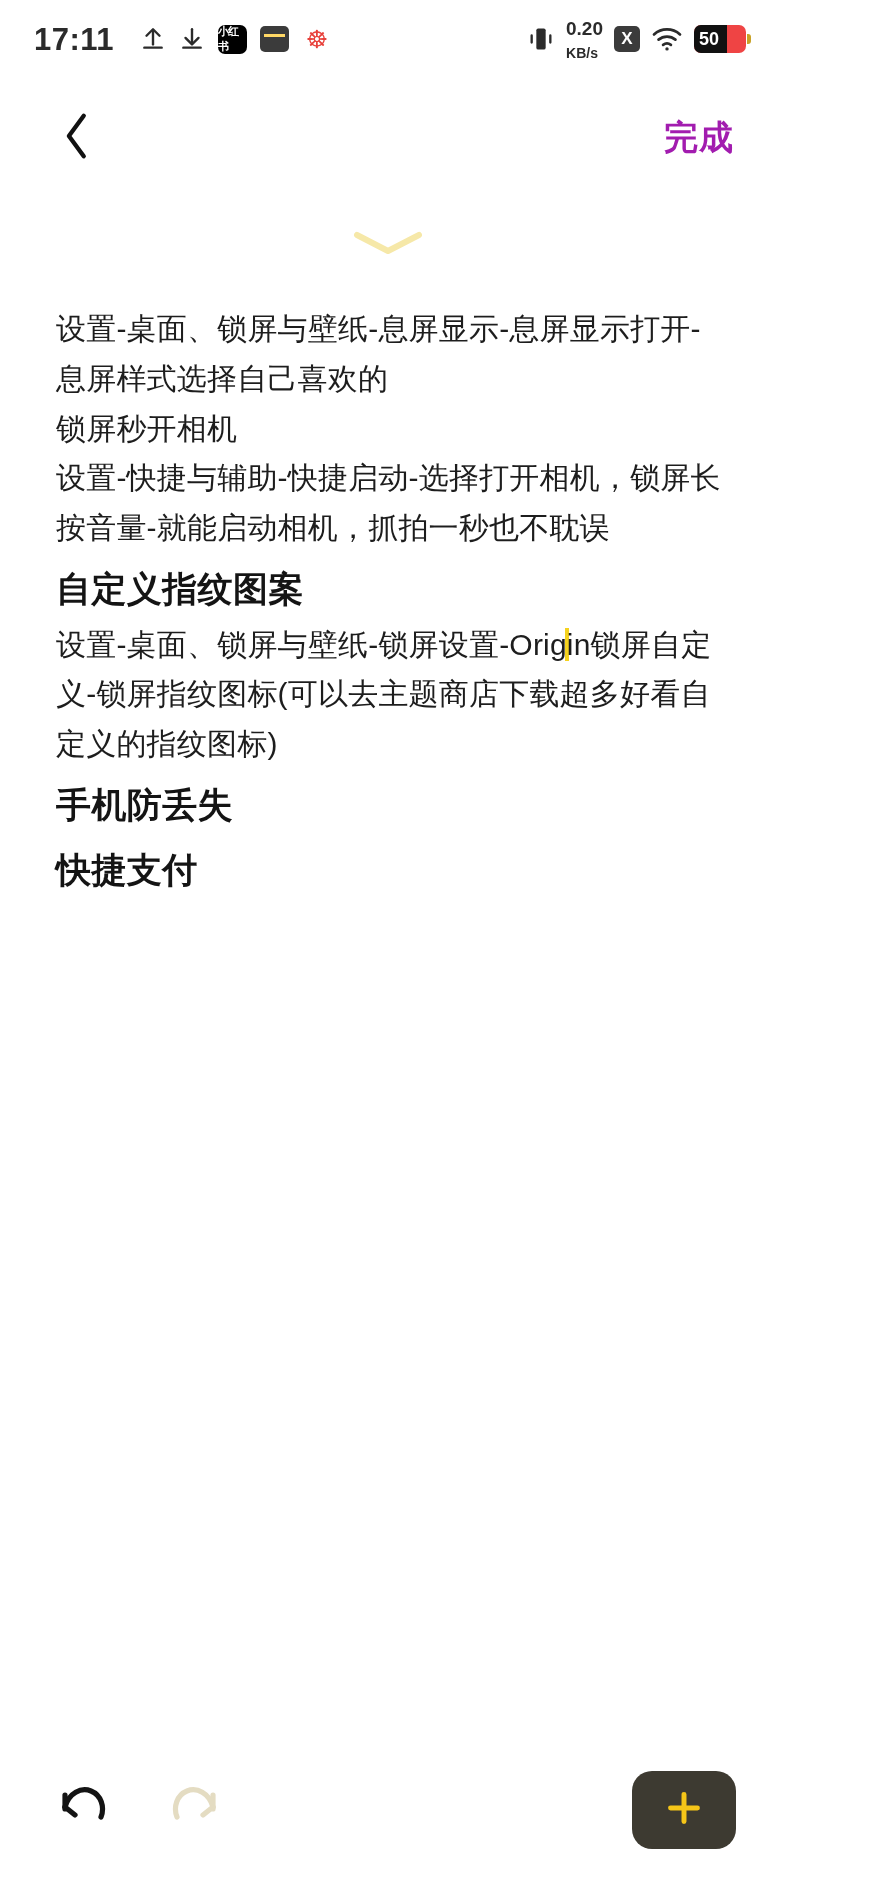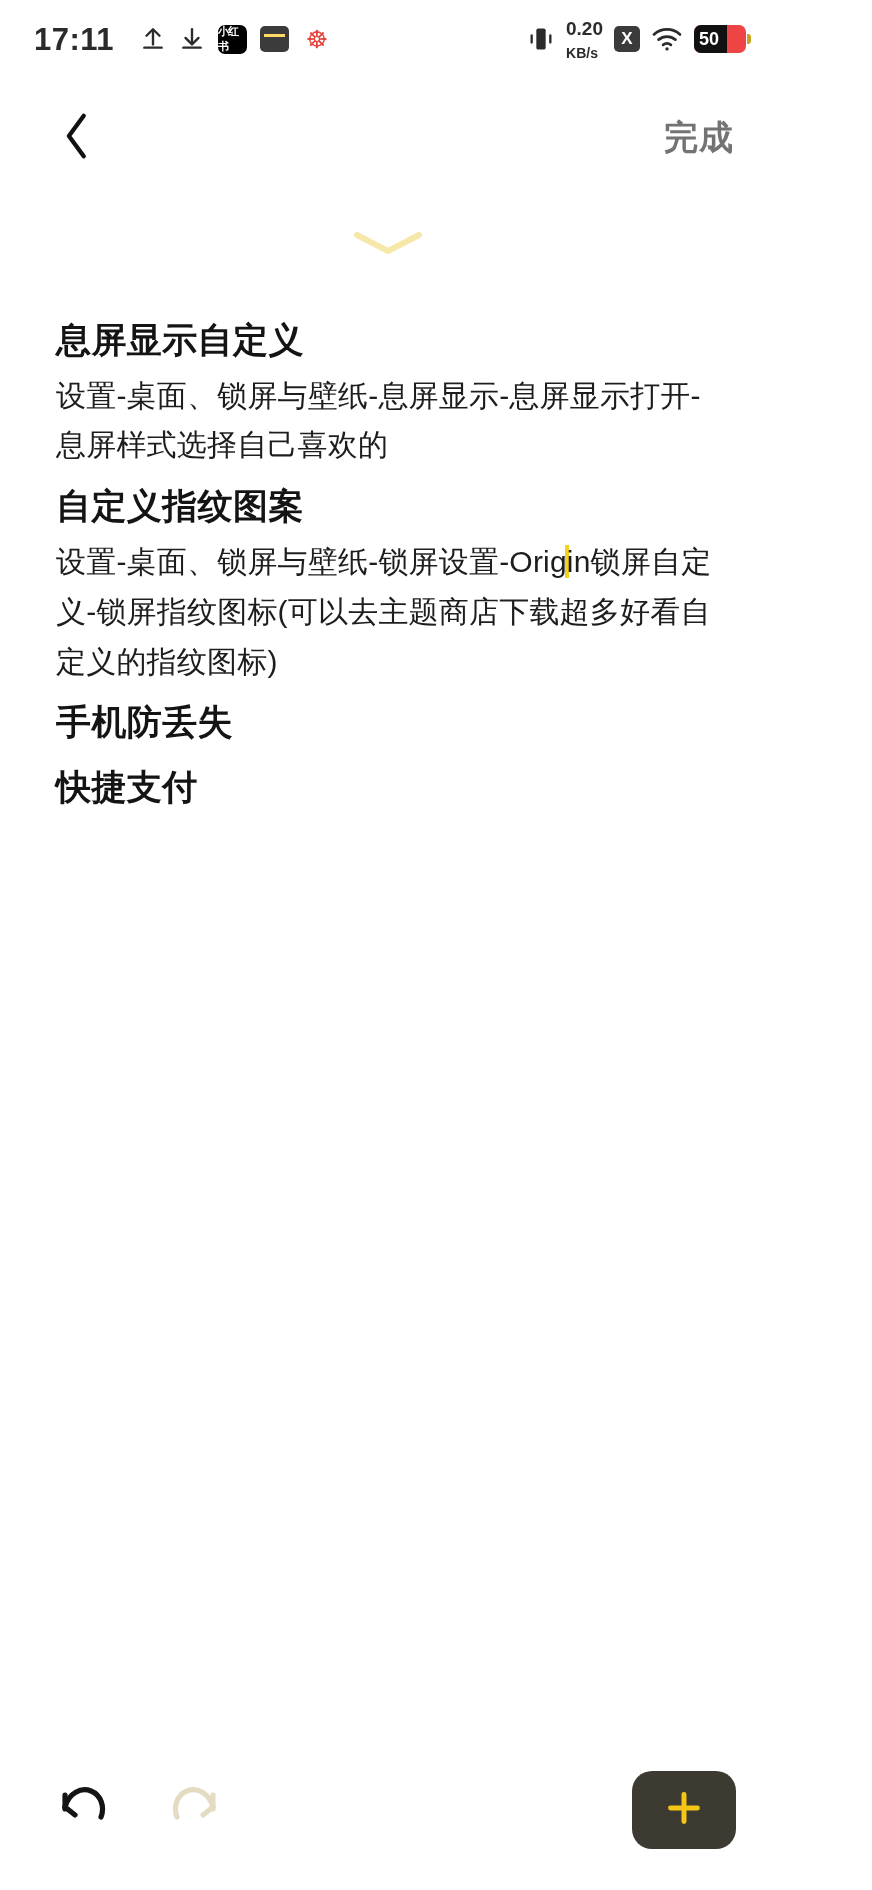--- a/index.html
+++ b/index.html
@@ -144,21 +144,21 @@
   }
   .back-btn {
     width: 58px; height: 58px;
     display: flex; align-items: center; justify-content: center;
     cursor: pointer;
   }
   .nav-done {
     margin-left: auto;
     font-size: 34px;
     font-weight: bold;
-    color: #737373;
+    color: #a21caf;
     letter-spacing: 1px;
     cursor: pointer;
   }
 
   
   .handle-row {
     height: 92px;
     flex: 0 0 92px;
     display: flex;
     align-items: center;
@@ -289,22 +289,23 @@
 
   <div class="handle-row">
     <span>
       <svg width="78" height="34" viewBox="0 0 78 34" fill="none" stroke="#f6e8a8" stroke-width="6" stroke-linecap="round" stroke-linejoin="round">
         <path d="M8 10l31 16 31-16"></path>
       </svg>
     </span>
   </div>
 
   <div class="note">
-    <div class="h">息屏显示自定义</div>
     <div class="p">设置-桌面、锁屏与壁纸-息屏显示-息屏显示打开-息屏样式选择自己喜欢的</div>
+    <div class="p">锁屏秒开相机</div>
+    <div class="p">设置-快捷与辅助-快捷启动-选择打开相机，锁屏长按音量-就能启动相机，抓拍一秒也不耽误</div>
 
     <div class="h">自定义指纹图案</div>
     <div class="p"><span>设置-桌面、锁屏与壁纸-锁屏设置-Orig</span><span class="caret-inline"></span><span>in锁屏自定义-锁屏指纹图标(可以去主题商店下载超多好看自定义的指纹图标)</span></div>
 
     <div class="h">手机防丢失</div>
 
     <div class="h">快捷支付</div>
   </div>
 
   <div class="toolbar">

